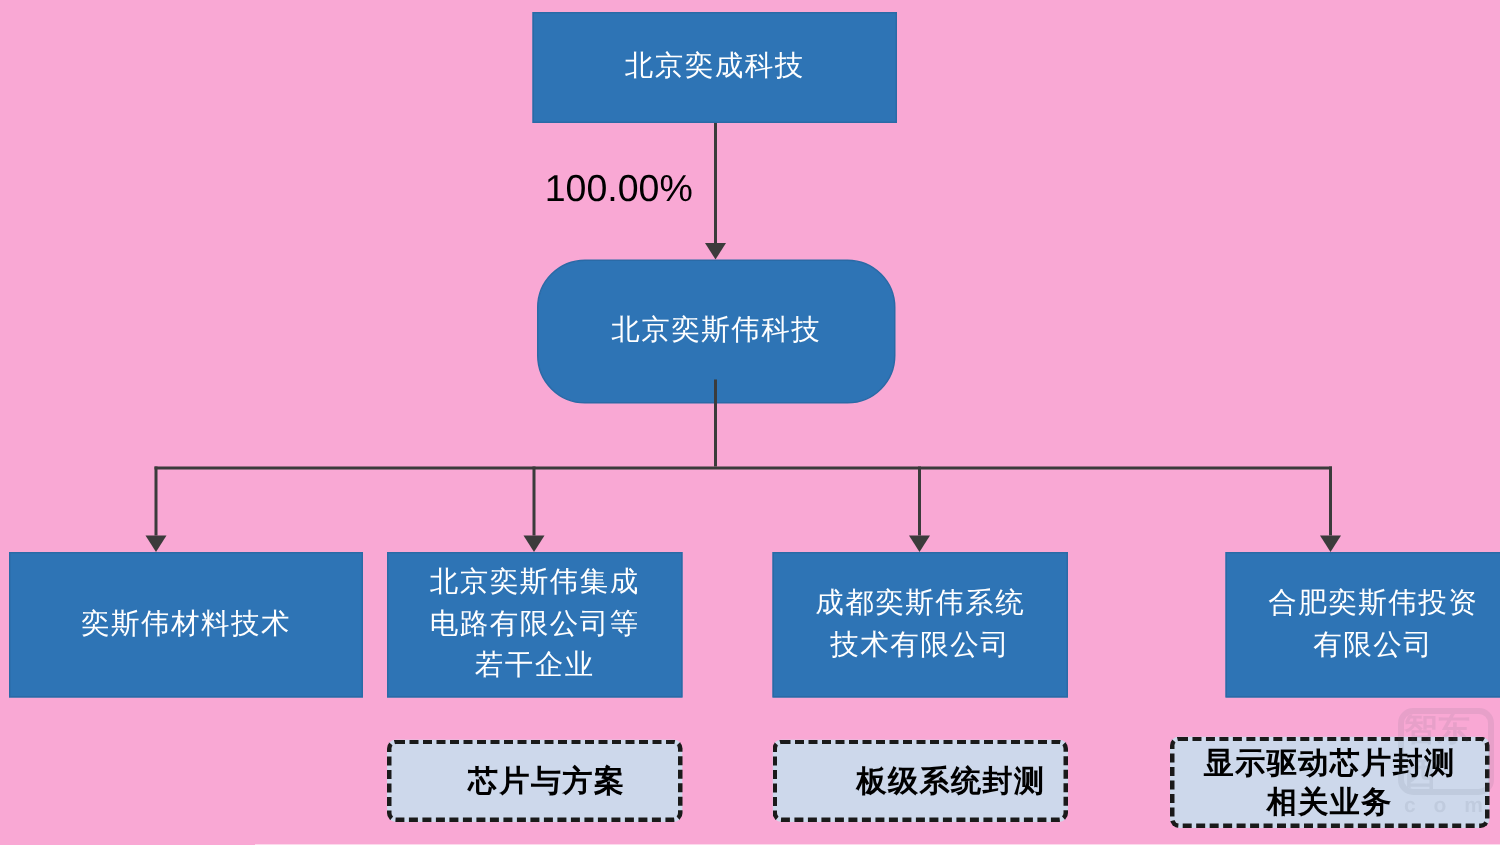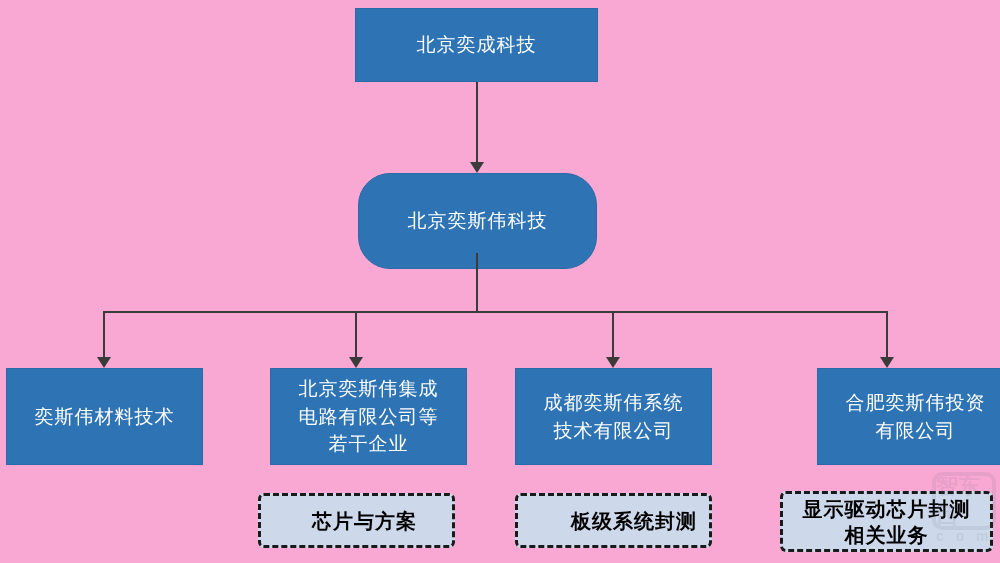--- a/index.html
+++ b/index.html
@@ -28,22 +28,22 @@
     box-sizing: border-box;
   }
   .node .node-label {
     white-space: pre-line;
     font-size: 19px;
     line-height: 1.45;
     letter-spacing: 1px;
   }
   .root   { left: 355px; top: 8px;   width: 243px; height: 74px; }
   .parent { left: 358px; top: 173px; width: 239px; height: 96px; border-radius: 32px; }
-  .c1 { left: 6px;   top: 368px; width: 197px; height: 97px; }
-  .c2 { left: 258px; top: 368px; width: 197px; height: 97px; margin-left: 12px; }
+  .c1 { left: 6px;   top: 368px; width: 236px; height: 97px; }
+  .c2 { left: 258px; top: 368px; width: 197px; height: 97px; }
   .c3 { left: 515px; top: 368px; width: 197px; height: 97px; }
   .c4 { left: 789px; top: 368px; width: 197px; height: 97px; margin-left: 28px; }
   
   .biz {
     position: absolute;
     background: var(--business-fill, #CDD8EB);
     border: 3px dashed var(--business-border, #1a1a1a);
     border-radius: 6px;
     color: var(--label-text, #000000);
     display: flex;
@@ -135,20 +135,21 @@
 <body>
 
 <div class="stage">
 
   <div class="node root">
     <span class="node-label">北京奕成科技</span>
   </div>
 
   <div class="line v1"></div>
   <div class="arrow-down a1"></div>
+  <div class="edge-label">100.00%</div>
 
   <div class="node parent">
     <span class="node-label">北京奕斯伟科技</span>
   </div>
 
   <div class="line v2"></div>
   <div class="line h1"></div>
   <div class="line dv1"></div>
   <div class="line dv2"></div>
   <div class="line dv3"></div>

